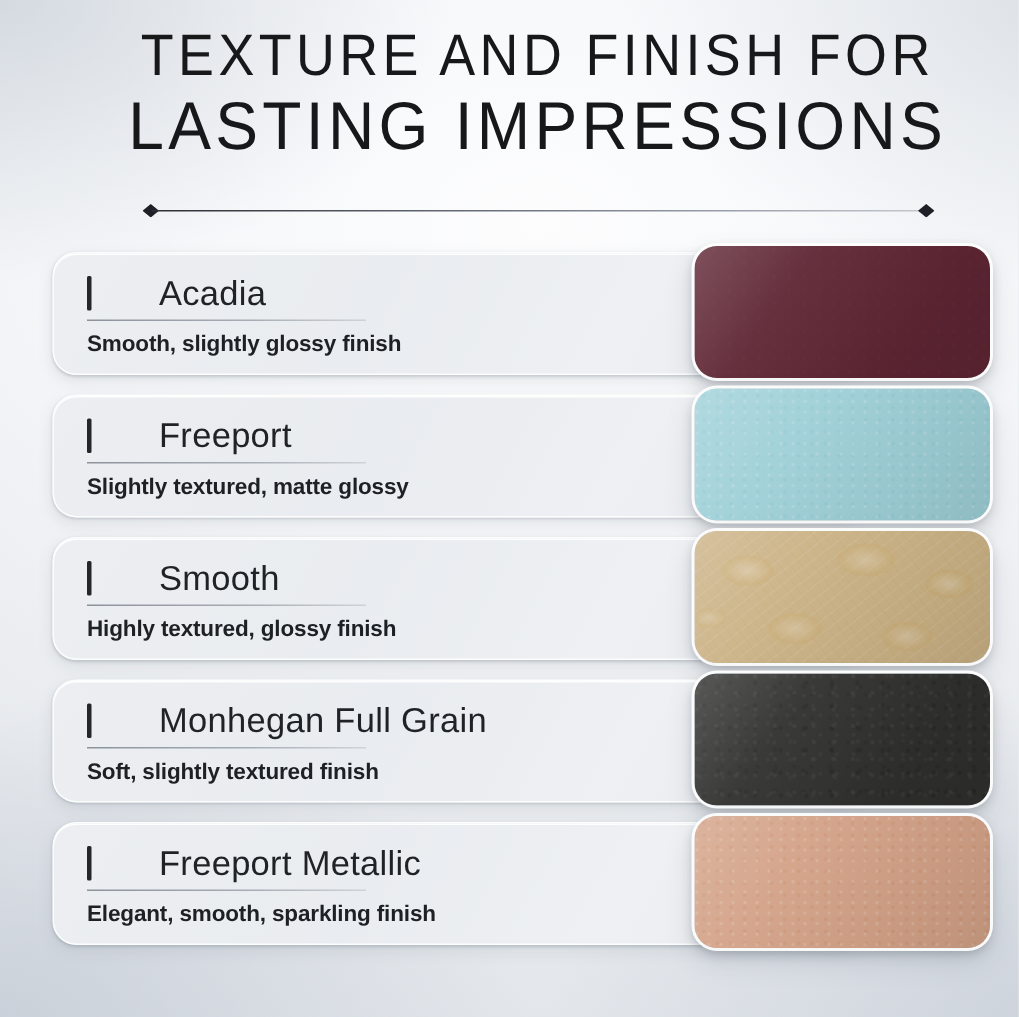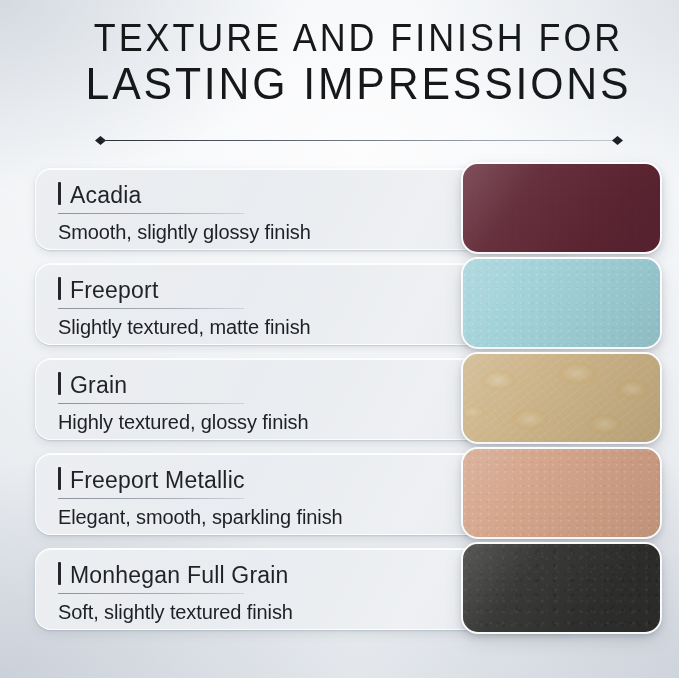--- a/index.html
+++ b/index.html
@@ -60,37 +60,37 @@
     position:absolute;left:35px;top:0;width:540px;height:80px;
     border-radius:16px;
     background:linear-gradient(118deg,#eceef1 0%,#e9ecf0 40%,#eef0f3 70%,#e6e9ee 100%);
     border:1px solid rgba(255,255,255,.85);
     box-shadow:
       0 1px 2px rgba(120,128,140,.30),
       0 4px 10px rgba(120,128,140,.16),
       inset 0 1px 0 rgba(255,255,255,.9);
   }
   .card-inner{position:absolute;left:22px;top:13px;right:18px;}
-  .name-row{display:flex;height:27px;}
+  .name-row{display:flex;align-items:center;height:27px;gap:36px;}
   .tick{
     width:3px;height:23px;background:#23262b;border-radius:1px;flex:0 0 auto;
   }
   .name{
     margin-left:9px;
     font-family:"Liberation Sans Narrow","Liberation Sans", sans-serif;
     font-size:23px;font-weight:300;color:#1f2226;letter-spacing:.2px;
     white-space:nowrap;
   }
   .underline{
     width:186px;height:1px;margin-top:4px;
     background:linear-gradient(to right,#8d939c 0%,#a8aeb6 60%,#cfd4da 100%);
   }
   .desc{
     margin-top:7px;
-    font-size:20px;font-weight:400;color:#1d2024;letter-spacing:-.1px;
+    font-size:15px;font-weight:700;color:#1d2024;letter-spacing:-.1px;
     white-space:nowrap;
   }
 
   
   .swatch{
     position:absolute;left:463px;top:-4px;width:197px;height:88px;
     border-radius:15px;
     box-shadow:
       0 0 0 2px rgba(255,255,255,.92),
       0 3px 7px rgba(95,103,115,.40),
@@ -176,75 +176,75 @@
         </div>
       </div>
       <div class="row">
         <div class="card">
           <div class="card-inner">
             <div class="name-row">
               <span class="tick"></span>
               <span class="name">Freeport</span>
             </div>
             <div class="underline"></div>
-            <div class="desc">Slightly textured, matte finish</div>
+            <div class="desc">Slightly textured, matte glossy</div>
           </div>
         </div>
         <div class="swatch">
           <div class="base" style="background: rgb(159, 208, 216);"></div>
           <div class="grain g-fine"></div>
           <div class="sheen"></div>
         </div>
       </div>
       <div class="row">
         <div class="card">
           <div class="card-inner">
             <div class="name-row">
               <span class="tick"></span>
-              <span class="name">Grain</span>
+              <span class="name">Smooth</span>
             </div>
             <div class="underline"></div>
             <div class="desc">Highly textured, glossy finish</div>
           </div>
         </div>
         <div class="swatch">
           <div class="base" style="background: rgb(203, 178, 134);"></div>
           <div class="grain g-floral"></div>
           <div class="sheen"></div>
         </div>
       </div>
       <div class="row">
         <div class="card">
           <div class="card-inner">
             <div class="name-row">
               <span class="tick"></span>
+              <span class="name">Monhegan Full Grain</span>
+            </div>
+            <div class="underline"></div>
+            <div class="desc">Soft, slightly textured finish</div>
+          </div>
+        </div>
+        <div class="swatch">
+          <div class="base" style="background: rgb(47, 47, 46);"></div>
+          <div class="grain g-pebble"></div>
+          <div class="sheen"></div>
+        </div>
+      </div>
+      <div class="row">
+        <div class="card">
+          <div class="card-inner">
+            <div class="name-row">
+              <span class="tick"></span>
               <span class="name">Freeport Metallic</span>
             </div>
             <div class="underline"></div>
             <div class="desc">Elegant, smooth, sparkling finish</div>
           </div>
         </div>
         <div class="swatch">
           <div class="base" style="background: rgb(211, 162, 135);"></div>
           <div class="grain g-fine"></div>
           <div class="sheen"></div>
         </div>
       </div>
-      <div class="row">
-        <div class="card">
-          <div class="card-inner">
-            <div class="name-row">
-              <span class="tick"></span>
-              <span class="name">Monhegan Full Grain</span>
-            </div>
-            <div class="underline"></div>
-            <div class="desc">Soft, slightly textured finish</div>
-          </div>
-        </div>
-        <div class="swatch">
-          <div class="base" style="background: rgb(47, 47, 46);"></div>
-          <div class="grain g-pebble"></div>
-          <div class="sheen"></div>
-        </div>
-      </div>
     </div>
 
 </div>
 
 </body></html>

